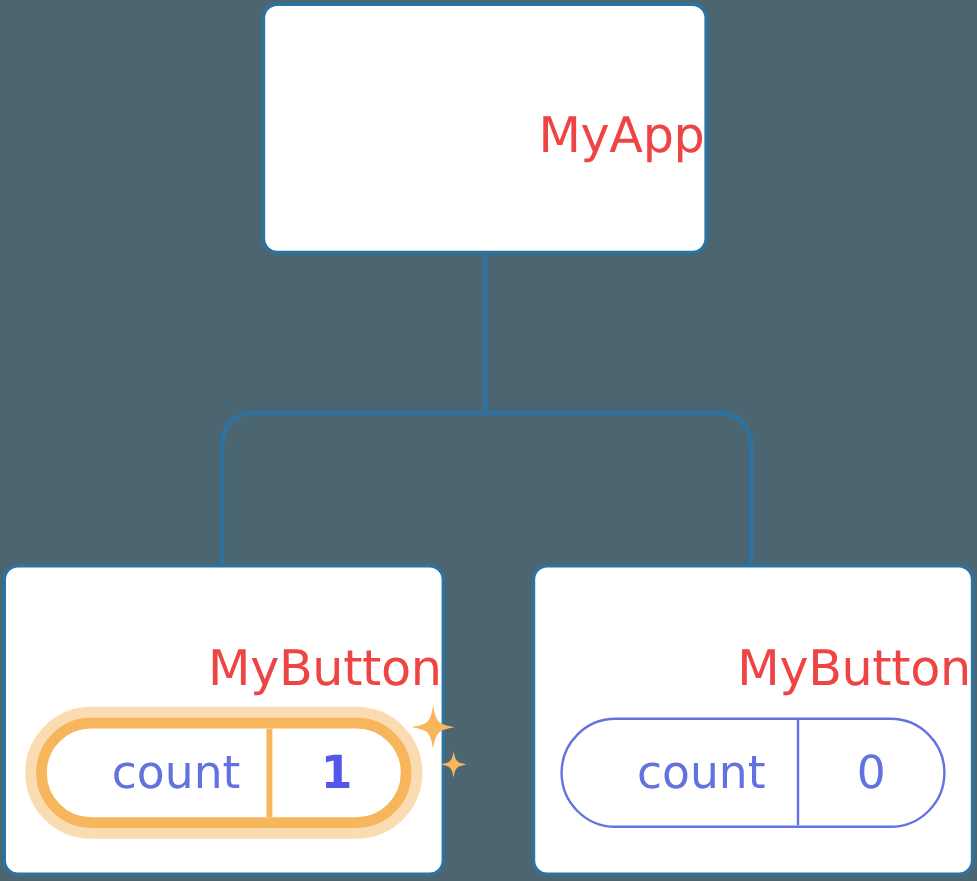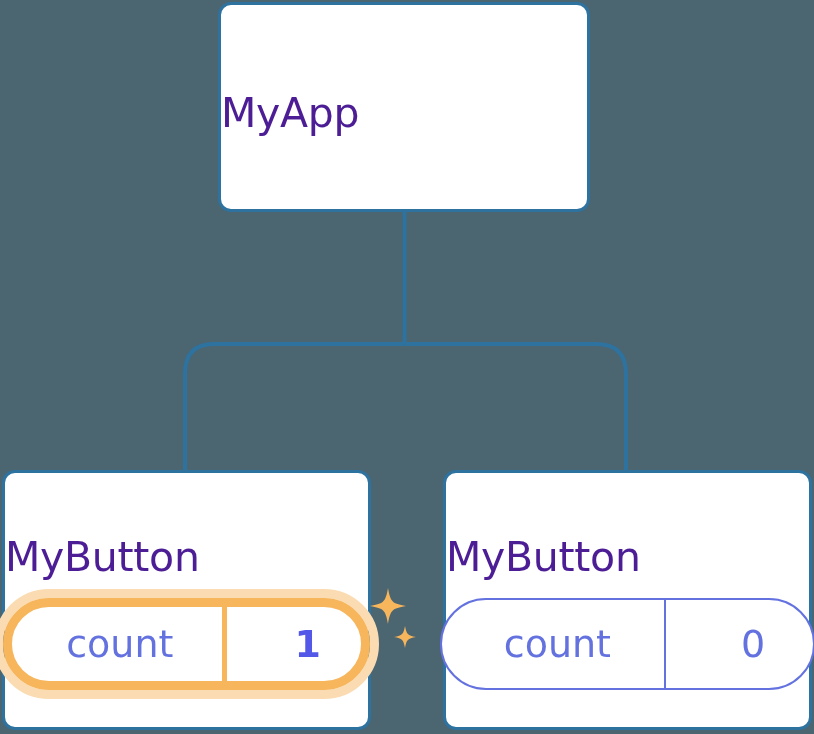--- a/index.html
+++ b/index.html
@@ -56,22 +56,22 @@
     left: 443px;
     top: 470px;
     width: 369px;
     height: 260px;
   }
 
   .card-title {
     position: absolute;
     left: 0;
     width: 100%;
-    text-align: left;
-    color: #4c1d95;
+    text-align: right;
+    color: #ef4444;
     font-size: 41px;
     font-weight: 400;
     letter-spacing: -0.3px;
     white-space: nowrap;
   }
   .card-root .card-title {
     top: 84px;
     line-height: 48px;
   }
   .card-child-left .card-title,
@@ -97,21 +97,20 @@
 
   .pill {
     position: relative;
     display: flex;
     align-items: stretch;
     height: 92px;
     border-radius: 46px;
     background: #ffffff;
     box-sizing: border-box;
     overflow: hidden;
-    gap: 27px;
   }
 
   
   .pill.plain {
     border: 2px solid #6472e0;
   }
   .pill.plain .pill-divider {
     background: #6472e0;
     width: 2px;
   }

